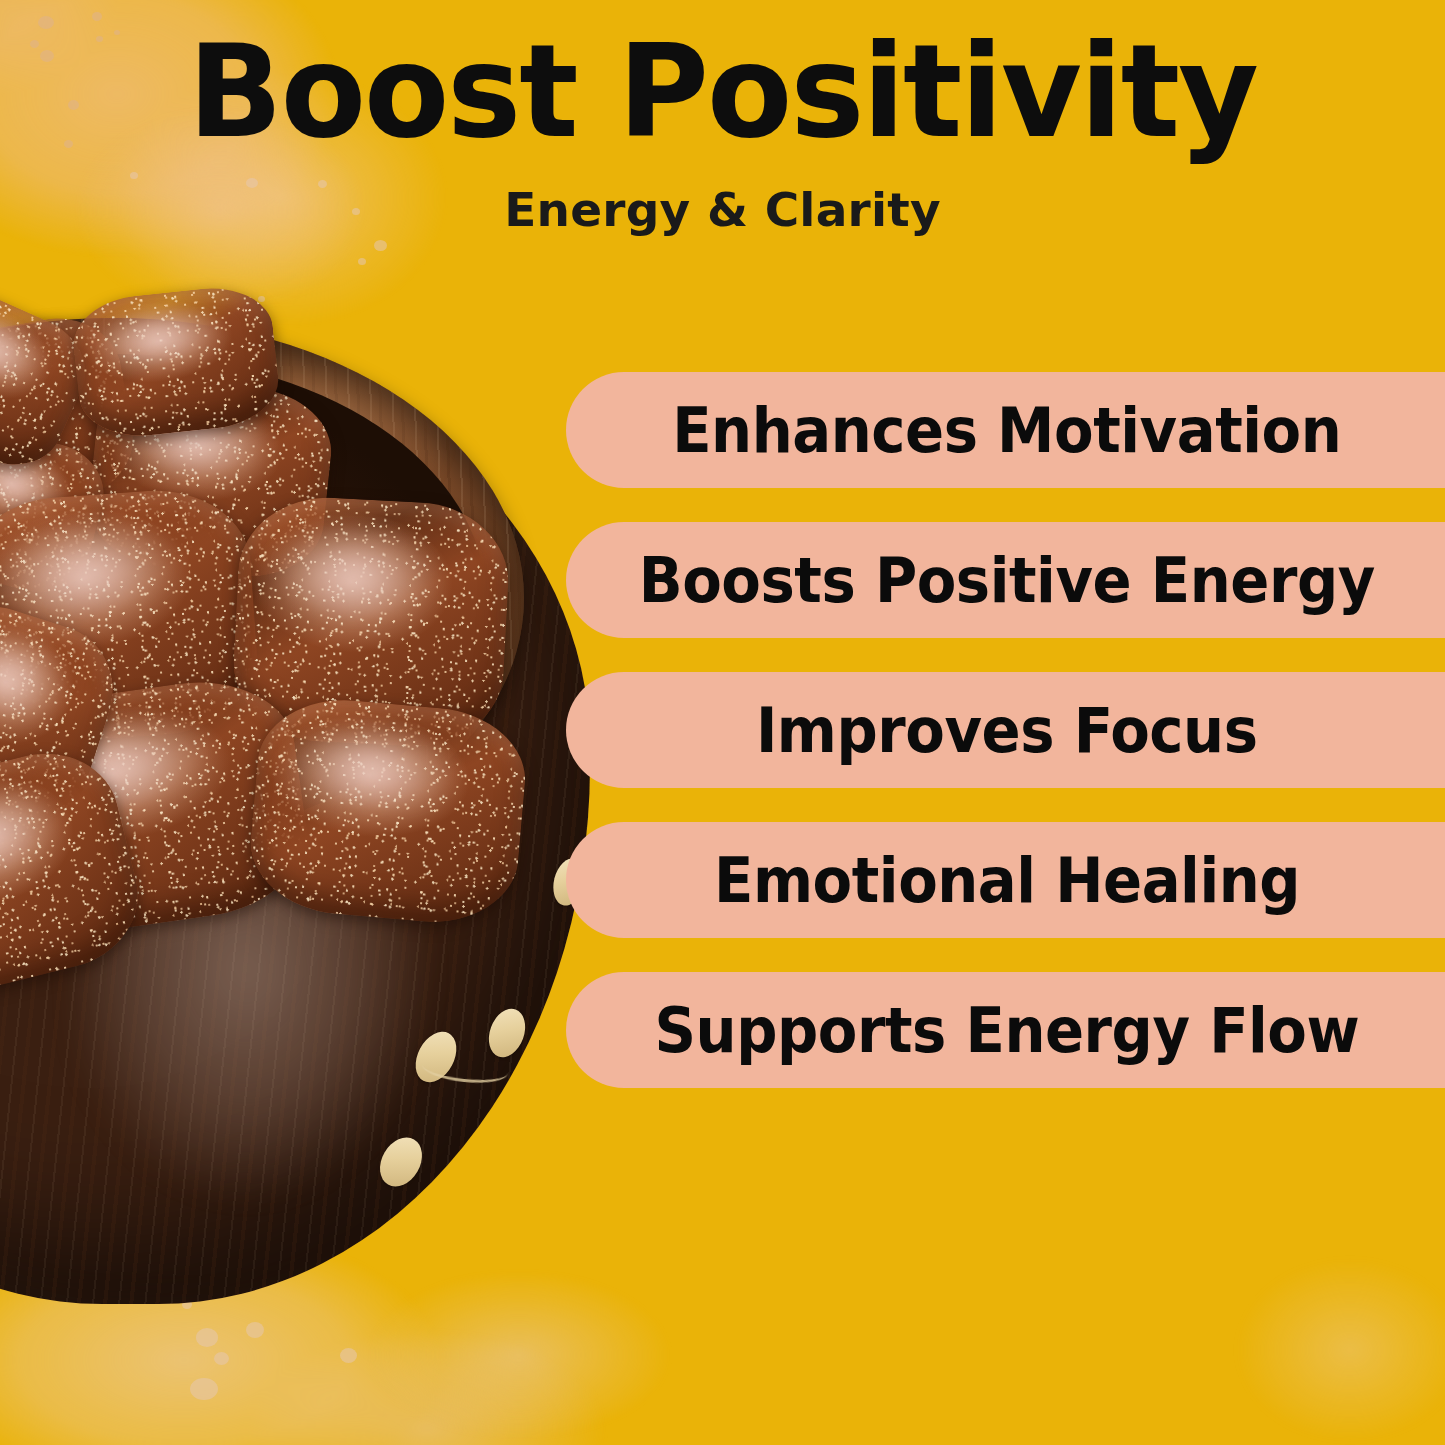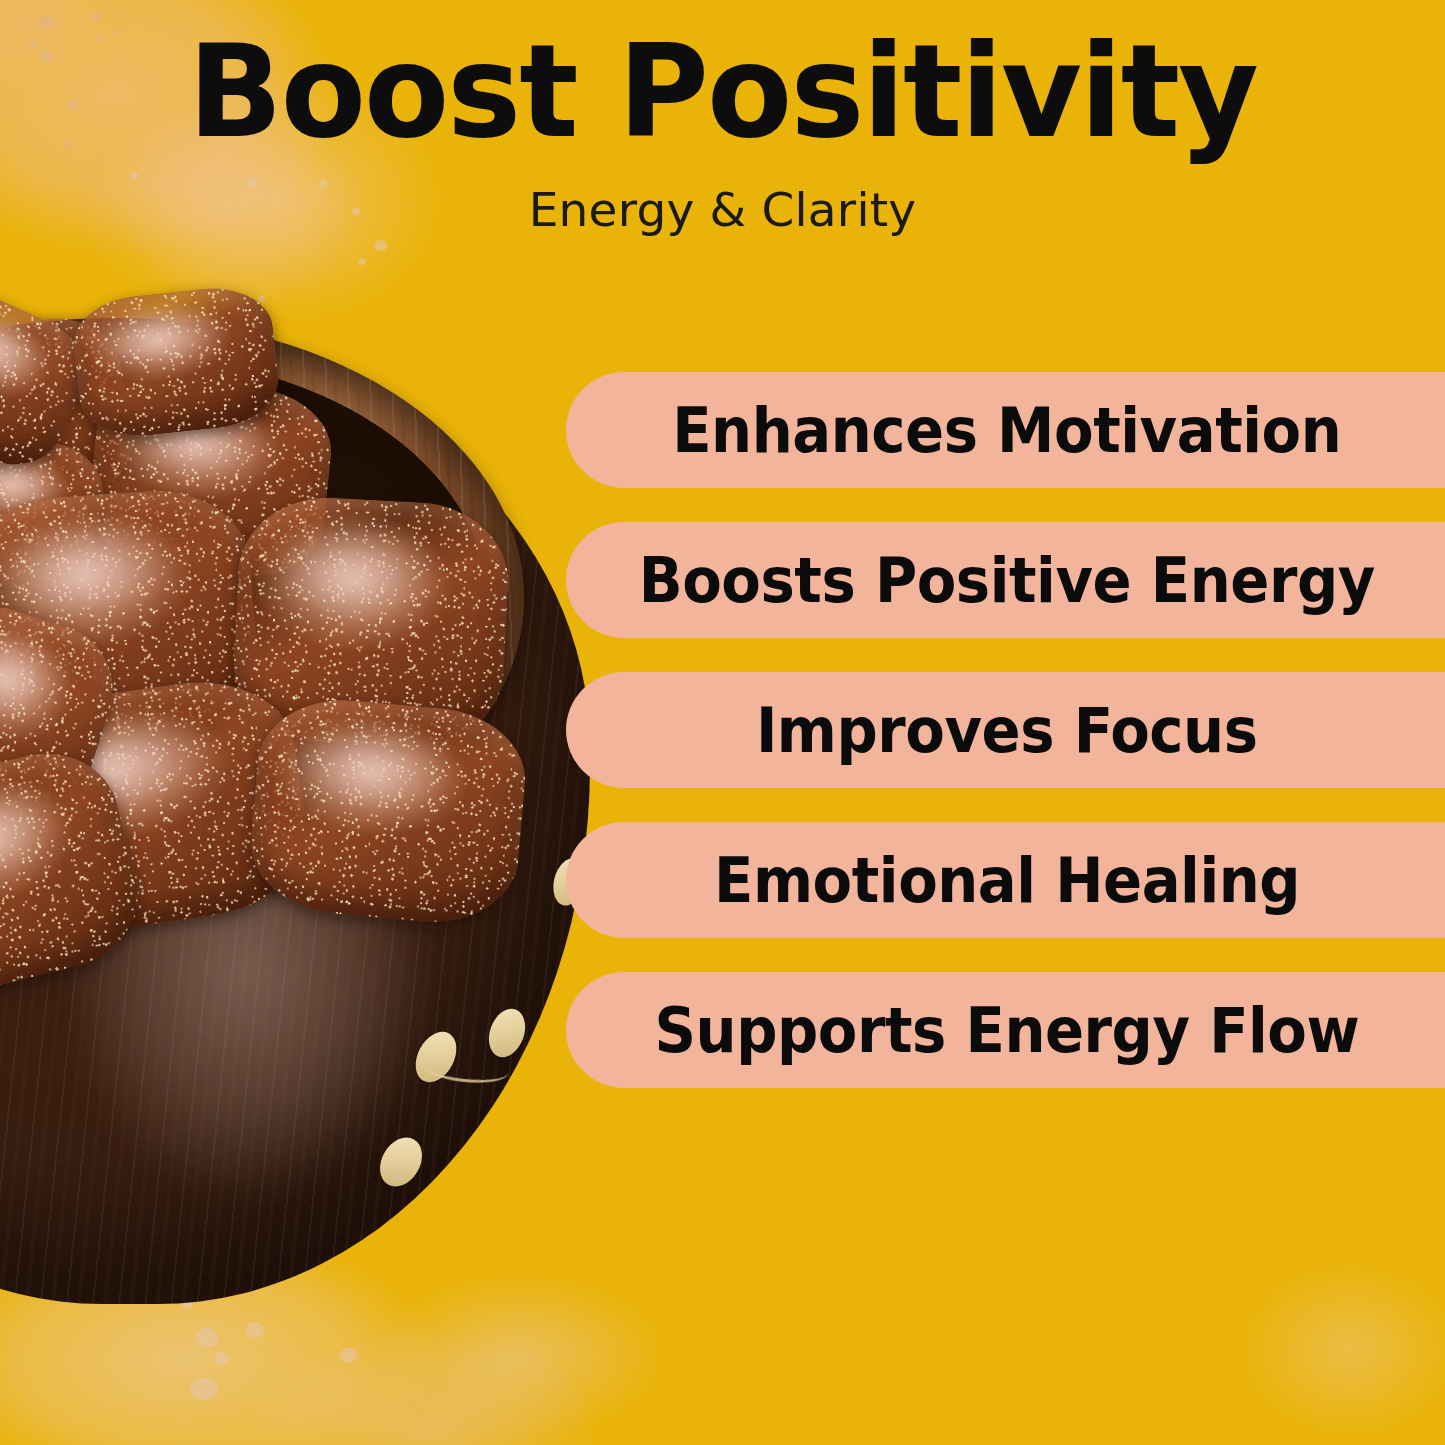--- a/index.html
+++ b/index.html
@@ -211,21 +211,21 @@
     line-height:1.0;
     letter-spacing:-2px;
     color:#0d0d0d;
     transform:scaleX(.97);
   }
   #subtitle {
     position:absolute;
     left:0; top:182px; width:1445px;
     text-align:center;
     font-family:"DejaVu Sans", sans-serif;
-    font-weight:400;
+    font-weight:700;
     font-size:47px;
     letter-spacing:.2px;
     color:#1a1a1a;
   }
 
   
   #pill-list {
     position:absolute;
     left:566px; top:372px;
     width:900px;

